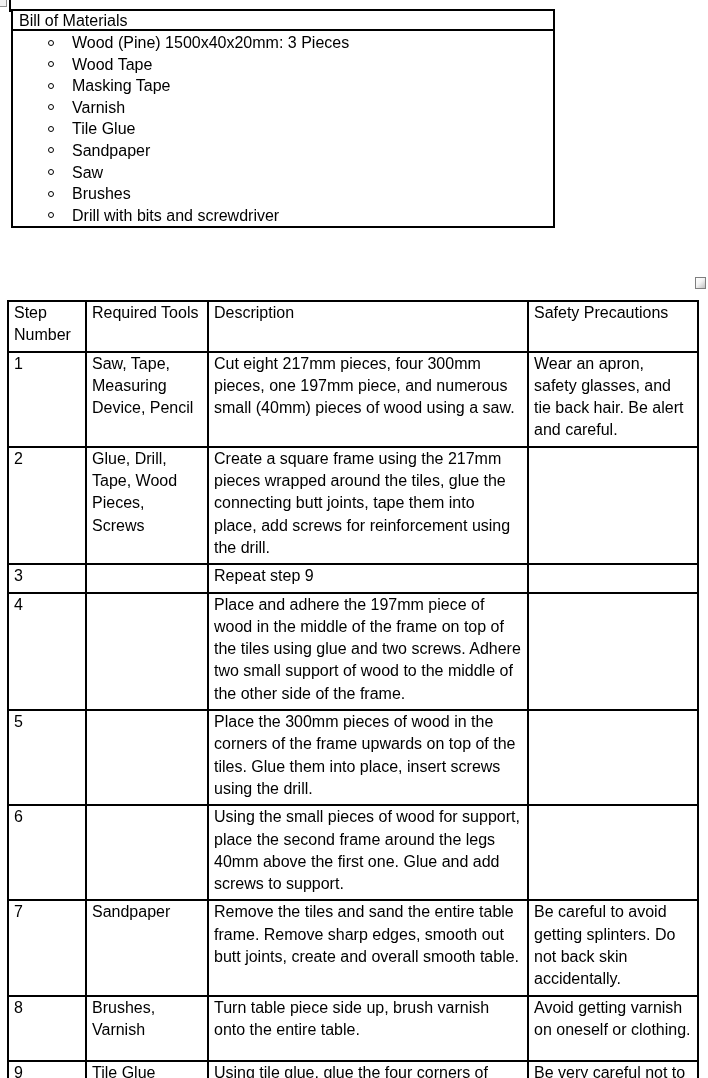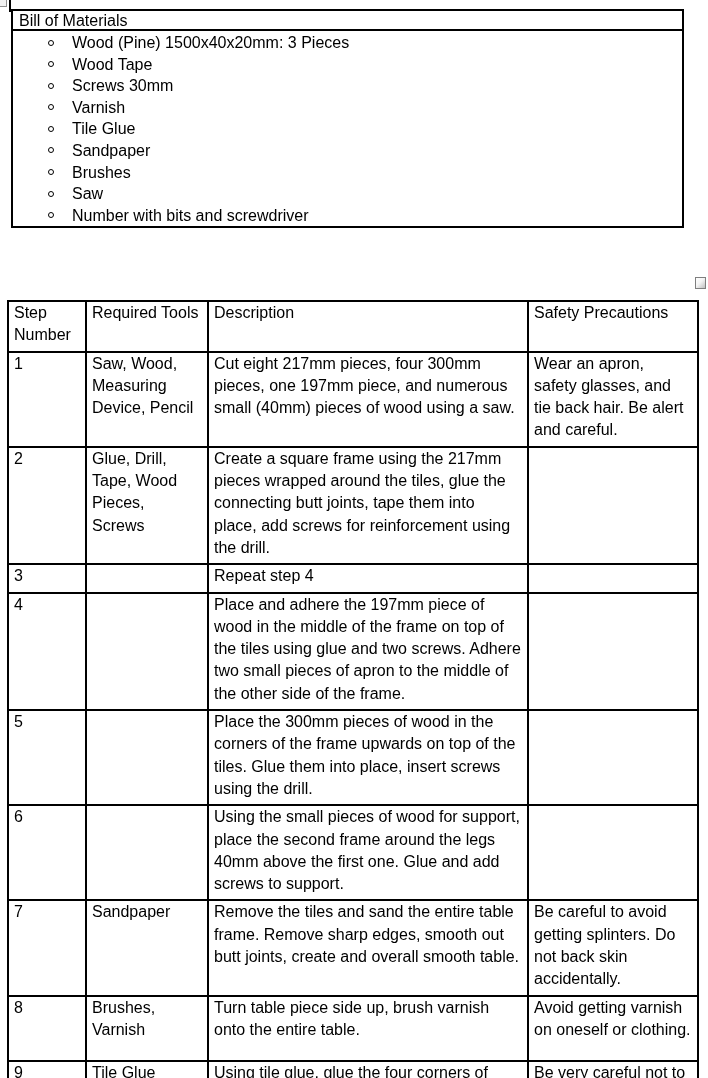--- a/index.html
+++ b/index.html
@@ -26,21 +26,21 @@
   .resize-handle {
     position: absolute; left: 695px; top: 277px;
     width: 11px; height: 12px;
     border: 1px solid #7f7f7f;
     background: linear-gradient(135deg, #ffffff 0%, #f4f4f4 45%, #bfbfbf 100%);
   }
 
   
   .bom {
     position: absolute; left: 11px; top: 9px;
-    width: 673px;
+    width: 544px;
     border: 2px solid #000;
     background: #fff;
   }
   .bom-title {
     height: 20px; line-height: 19px;
     padding-left: 6px;
     border-bottom: 2px solid #000;
     white-space: nowrap; overflow: hidden;
   }
   .bom-list { padding: 1px 0 0 0; }
@@ -101,55 +101,55 @@
   <div class="li">
     <span class="bullet"></span>
     <span class="li-text">Wood (Pine) 1500x40x20mm: 3 Pieces</span>
   </div>
 
   <div class="li">
     <span class="bullet"></span>
     <span class="li-text">Wood Tape</span>
   </div>
 
-
-  <div class="li">
-    <span class="bullet"></span>
-    <span class="li-text">Screws 30mm</span>
-  </div>
+  <div class="li">
+    <span class="bullet"></span>
+    <span class="li-text">Masking Tape</span>
+  </div>
+
 
 
   <div class="li">
     <span class="bullet"></span>
     <span class="li-text">Varnish</span>
   </div>
 
   <div class="li">
     <span class="bullet"></span>
     <span class="li-text">Tile Glue</span>
   </div>
 
   <div class="li">
     <span class="bullet"></span>
     <span class="li-text">Sandpaper</span>
   </div>
 
   <div class="li">
     <span class="bullet"></span>
+    <span class="li-text">Saw</span>
+  </div>
+
+  <div class="li">
+    <span class="bullet"></span>
     <span class="li-text">Brushes</span>
   </div>
 
   <div class="li">
     <span class="bullet"></span>
-    <span class="li-text">Saw</span>
-  </div>
-
-  <div class="li">
-    <span class="bullet"></span>
-    <span class="li-text">Number with bits and screwdriver</span>
+    <span class="li-text">Drill with bits and screwdriver</span>
   </div>
 </div>
   </section>
 
   <div class="resize-handle"></div>
 
   <table class="steps">
     <colgroup>
       <col class="c1">
         <col class="c2">
@@ -160,43 +160,43 @@
       <tr>
         <th>Step Number</th>
         <th>Required Tools</th>
         <th>Description</th>
         <th>Safety Precautions</th>
       </tr>
     </thead>
     <tbody>
   <tr>
     <td>1</td>
-    <td>Saw, Wood, Measuring Device, Pencil</td>
+    <td>Saw, Tape, Measuring Device, Pencil</td>
     <td>Cut eight 217mm pieces, four 300mm pieces, one 197mm piece, and numerous small (40mm) pieces of wood using a saw.</td>
     <td>Wear an apron, safety glasses, and tie back hair. Be alert and careful.</td>
   </tr>
 
   <tr>
     <td>2</td>
     <td>Glue, Drill, Tape, Wood Pieces, Screws</td>
     <td>Create a square frame using the 217mm pieces wrapped around the tiles, glue the connecting butt joints, tape them into place, add screws for reinforcement using the drill.</td>
     <td></td>
   </tr>
 
   <tr>
     <td>3</td>
     <td></td>
-    <td>Repeat step 4</td>
+    <td>Repeat step 9</td>
     <td></td>
   </tr>
 
   <tr>
     <td>4</td>
     <td></td>
-    <td>Place and adhere the 197mm piece of wood in the middle of the frame on top of the tiles using glue and two screws. Adhere two small pieces of apron to the middle of the other side of the frame.</td>
+    <td>Place and adhere the 197mm piece of wood in the middle of the frame on top of the tiles using glue and two screws. Adhere two small support of wood to the middle of the other side of the frame.</td>
     <td></td>
   </tr>
 
   <tr>
     <td>5</td>
     <td></td>
     <td>Place the 300mm pieces of wood in the corners of the frame upwards on top of the tiles. Glue them into place, insert screws using the drill.</td>
     <td></td>
   </tr>
 

